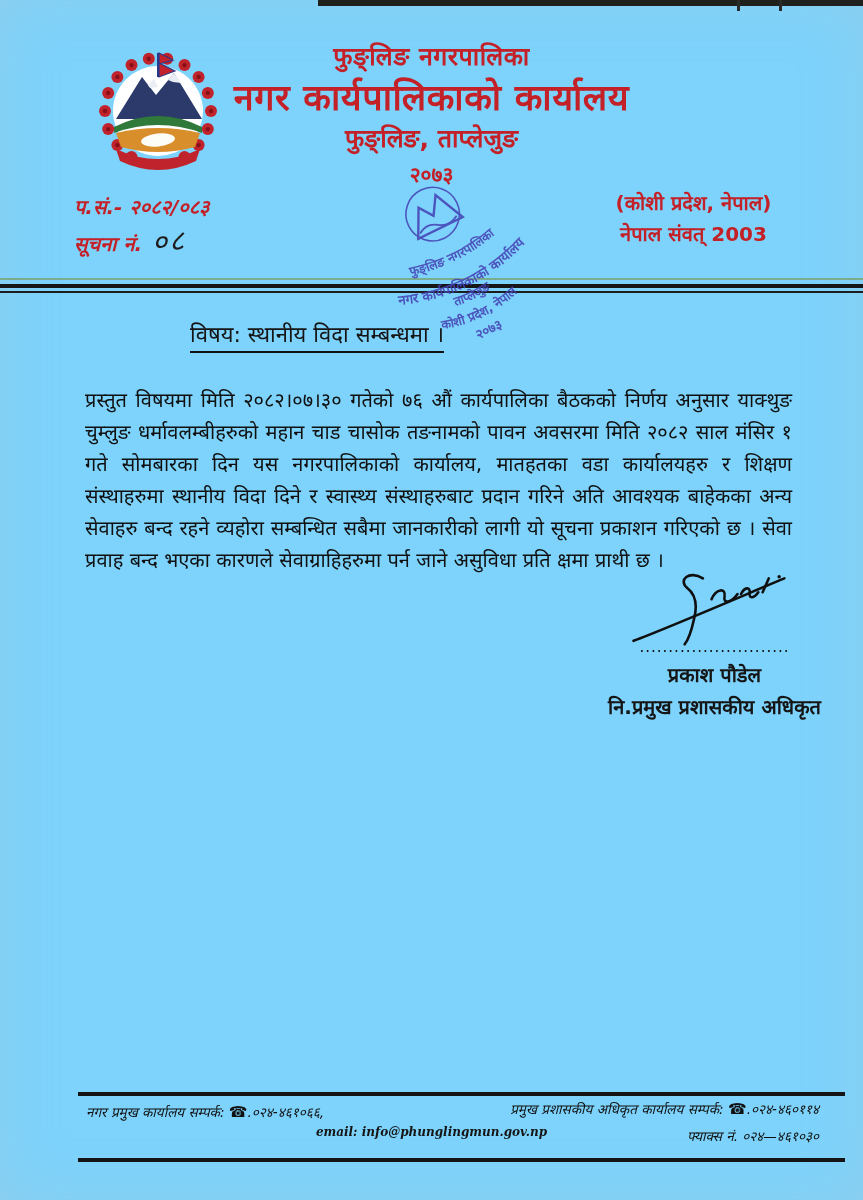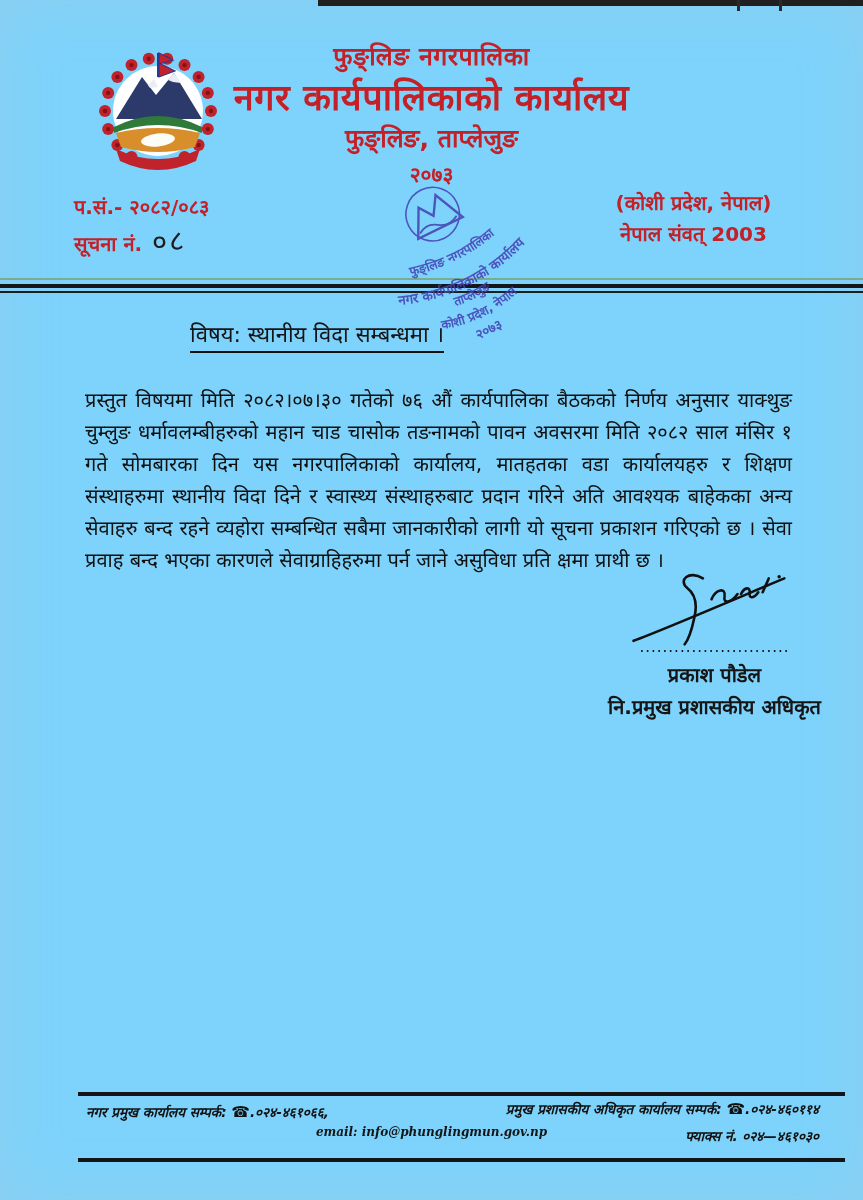--- a/index.html
+++ b/index.html
@@ -14,21 +14,21 @@
   
   .scan-bar{position:absolute;top:0;left:318px;right:0;height:6px;background:#20201e;}
   .scan-tick{position:absolute;top:0;width:3px;height:11px;background:#2a2a28;}
   
   .muni-name{top:38px;font-size:25px;font-weight:bold;letter-spacing:.5px;}
   .office-name{top:72px;font-size:36px;font-weight:bold;letter-spacing:.5px;}
   .addr{top:120px;font-size:25px;font-weight:bold;text-align:center;}
   .estd{top:160px;font-size:21px;font-weight:bold;}
   .logo{position:absolute;left:88px;top:46px;}
   
-  .refs{position:absolute;left:74px;top:190px;font-size:20px;font-weight:bold;line-height:34px;}
+  .refs{position:absolute;left:74px;top:190px;font-size:20px;font-weight:bold;line-height:34px;font-style:italic;}
   .hand{font-family:"DejaVu Serif",serif;font-weight:normal;color:#1d1d1d;font-size:29px;
         display:inline-block;transform:rotate(-3deg);margin-left:10px;letter-spacing:2px;}
   .rightblock{position:absolute;right:52px;top:188px;width:235px;text-align:center;
         font-size:20px;font-weight:bold;line-height:31px;}
   
   .rule-green{position:absolute;left:0;right:0;top:278px;height:2px;background:#79a679;opacity:.85;}
   .rule-black-thick{position:absolute;left:0;right:0;top:284px;height:4px;background:#161616;}
   .rule-black-thin{position:absolute;left:0;right:0;top:291px;height:2px;background:#1d1d1d;}
   
   .stamp{position:absolute;left:348px;top:178px;opacity:.88;}
@@ -45,21 +45,21 @@
   .sig-name{font-size:20px;font-weight:600;margin-top:9px;}
   .sig-title{font-size:20px;font-weight:600;margin-top:5px;}
   
   .f-rule{position:absolute;left:78px;width:767px;height:4px;background:#141414;}
   .f-rule.top{top:1092px;} .f-rule.bottom{top:1158px;}
   .f-row1-left{position:absolute;left:86px;top:1103px;}
   .f-row1-right{position:absolute;right:44px;top:1100px;margin-left:22px;}
   .f-row2-left{position:absolute;left:86px;top:1127px;}
   .f-row2-center{position:absolute;left:0;right:0;top:1125px;text-align:center;}
   .f-row2-right{position:absolute;right:44px;top:1127px;margin-left:22px;}
-  .f-txt{font-size:13.5px;font-weight:bold;font-style:italic;color:#111;}
+  .f-txt{font-size:13.5px;font-weight:normal;font-style:italic;color:#111;}
   .f-email{font-size:12px;font-weight:bold;font-style:italic;font-family:"DejaVu Serif",serif;}
   .ph{font-style:normal;font-size:15px;}
 </style>
 </head>
 <body>
 
 <div class="page">
 
   <div class="scan-bar"></div>
   <div class="scan-tick" style="left:737px;"></div>

